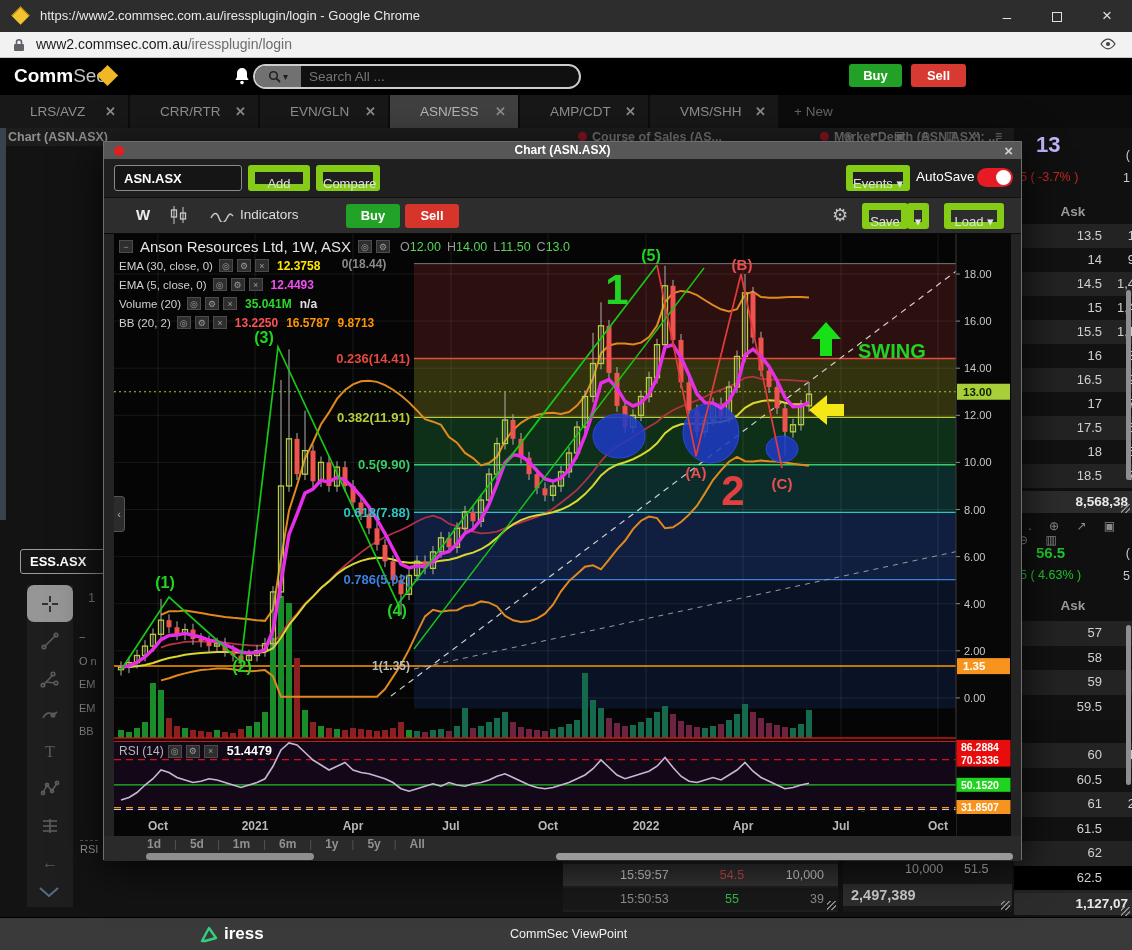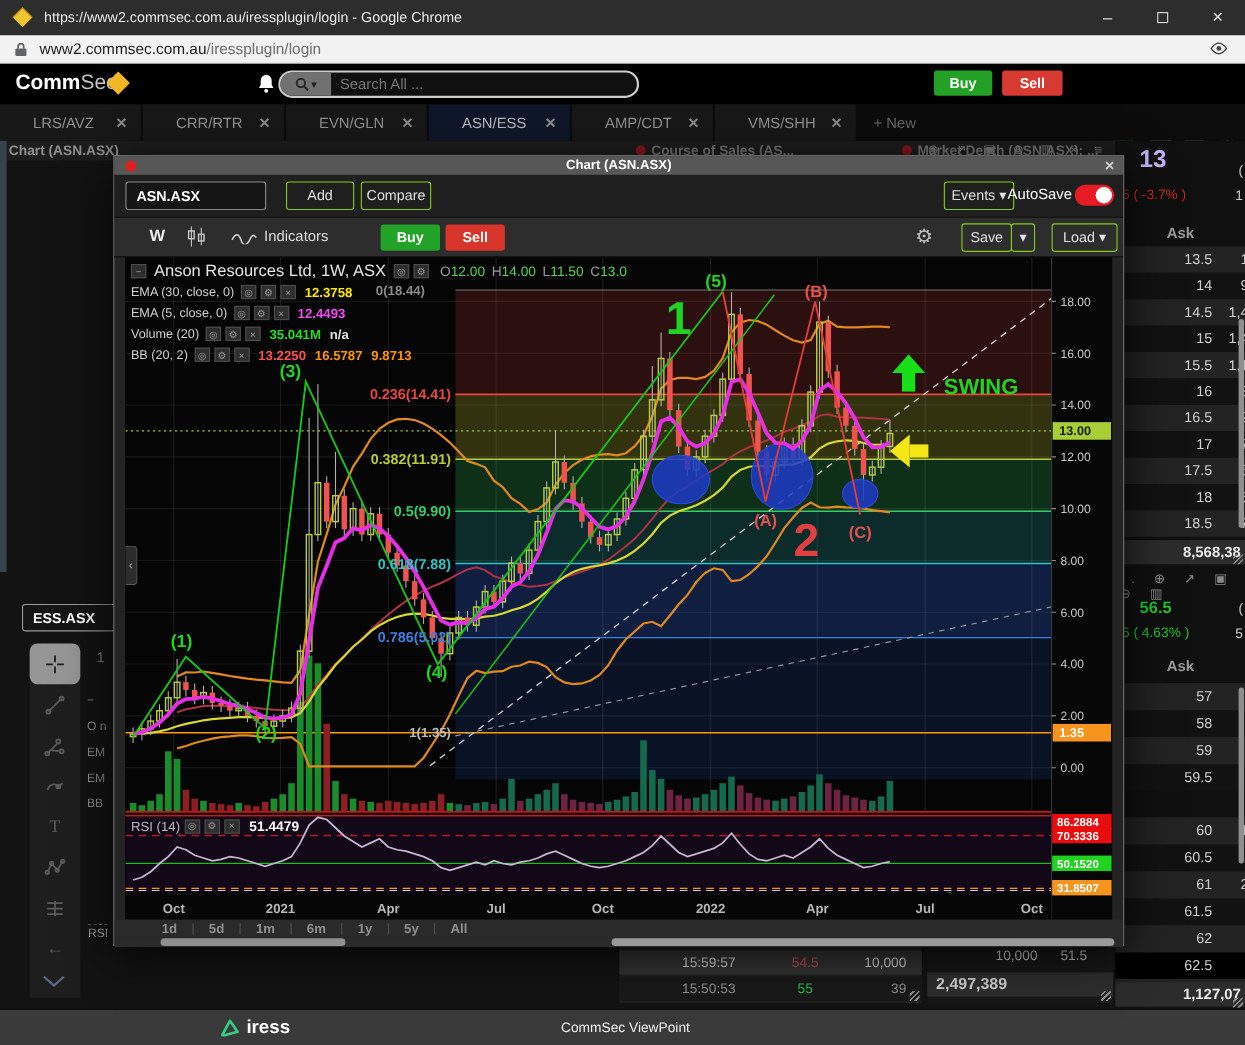--- a/index.html
+++ b/index.html
@@ -34,21 +34,21 @@
   .hsell { left:911px; width:55px; background:#d63a31; }
   .bulb { position:absolute; left:1010px; top:61px; }
   .plusbox { position:absolute; left:1046px; top:66px; width:19px; height:19px; background:#c6c6c6; border-radius:4px; color:#141414; font-weight:bold; font-size:15px; text-align:center; line-height:18px; }
   .burger { position:absolute; left:1077px; top:68px; width:18px; }
   .burger i { display:block; height:2.5px; background:#c6c6c6; margin-bottom:3.5px; }
   .power { position:absolute; left:1106px; top:66px; }
 
   
   .tabbar { position:absolute; left:0; top:95px; width:100%; height:33px; background:#0c0c0c; display:flex; }
   .tab { position:relative; width:128px; height:33px; margin-right:2px; background:#181818; }
-  .tab.active { background:#0f172a; }
+  .tab.active { background:#404040; }
   .tab .tl { position:absolute; left:30px; top:0; line-height:33px; font-size:13.5px; color:#8f8f8f; }
   .tab.active .tl { color:#b8b8b8; }
   .tab .tx { position:absolute; right:12px; top:0; line-height:33px; color:#8a8a8a; font-weight:bold; font-size:13px; }
   .tab-new { width:80px; background:transparent; }
   .tab-new .tl { left:14px; color:#666; }
 
   
   .workspace { position:absolute; left:0; top:128px; width:100%; height:789px; background:#131313; }
   .ws-strip { position:absolute; left:0; top:0; right:118px; height:18px; background:#1d1d1d; }
   .ws-title { position:absolute; left:8px; top:2px; font-size:12.5px; font-weight:bold; color:#8f8f8f; }
@@ -94,21 +94,21 @@
     repeating-linear-gradient(135deg,transparent 0 2px,#8a8a8a 2px 3.5px); }
 
   
   .modal { position:absolute; left:103px; top:141px; width:919px; height:719px; background:#242424; border:1px solid #6e6e6e; box-shadow:0 8px 40px rgba(0,0,0,.8); z-index:10; }
   .m-title { position:absolute; left:0; top:0; width:100%; height:17px; background:#575757; }
   .m-title .t { position:absolute; left:0; width:100%; text-align:center; color:#fff; font-weight:bold; font-size:12px; line-height:17px; }
   .m-dot { position:absolute; left:10px; top:4px; width:10px; height:10px; border-radius:50%; background:#e02020; }
   .m-x { position:absolute; right:8px; top:0; color:#cfcfcf; font-weight:bold; font-size:15px; line-height:17px; }
   .m-row2 { position:absolute; left:0; top:17px; width:100%; height:38px; background:#1f1f1f; }
   .symbolbox { position:absolute; left:10px; top:6px; width:128px; height:26px; background:#151515; border:1px solid #8a8a8a; border-radius:3px; color:#fff; font-weight:bold; font-size:13px; padding:0 9px; font-family:"Liberation Sans",sans-serif; }
-  .obtn { position:absolute; top:6px; height:26px; border:1px solid #84cc16; border-radius:3px; color:#e0e0e0; font-size:13px; text-align:center; line-height:24px; background:transparent;margin-left:12px; }
+  .obtn { position:absolute; top:6px; height:26px; border:7px solid #84cc16; border-radius:3px; color:#e0e0e0; font-size:13px; text-align:center; line-height:24px; background:transparent; }
   .b-add { left:144px; width:62px; } .b-cmp { left:212px; width:64px; }
   .b-events { left:742px; width:64px; }
   .autosave-lbl { position:absolute; left:812px; top:10px; color:#fff; font-size:13.5px; }
   .toggle { position:absolute; left:873px; top:9px; width:36px; height:19px; background:#e61b23; border-radius:10px; }
   .toggle .knob { position:absolute; right:2px; top:2px; width:15px; height:15px; border-radius:50%; background:#fff; }
   .m-row3 { position:absolute; left:0; top:55px; width:100%; height:37px; background:#2d2d2d; border-top:1px solid #111; border-bottom:1px solid #0a0a0a; }
   .w-lbl { position:absolute; left:32px; top:8px; color:#eee; font-size:15px; font-weight:bold; }
   .candle-ic { position:absolute; left:64px; top:7px; }
   .ind { position:absolute; left:106px; top:9px; color:#ddd; font-size:13.5px; }
   .ind svg { vertical-align:-3px; margin-right:6px; }

